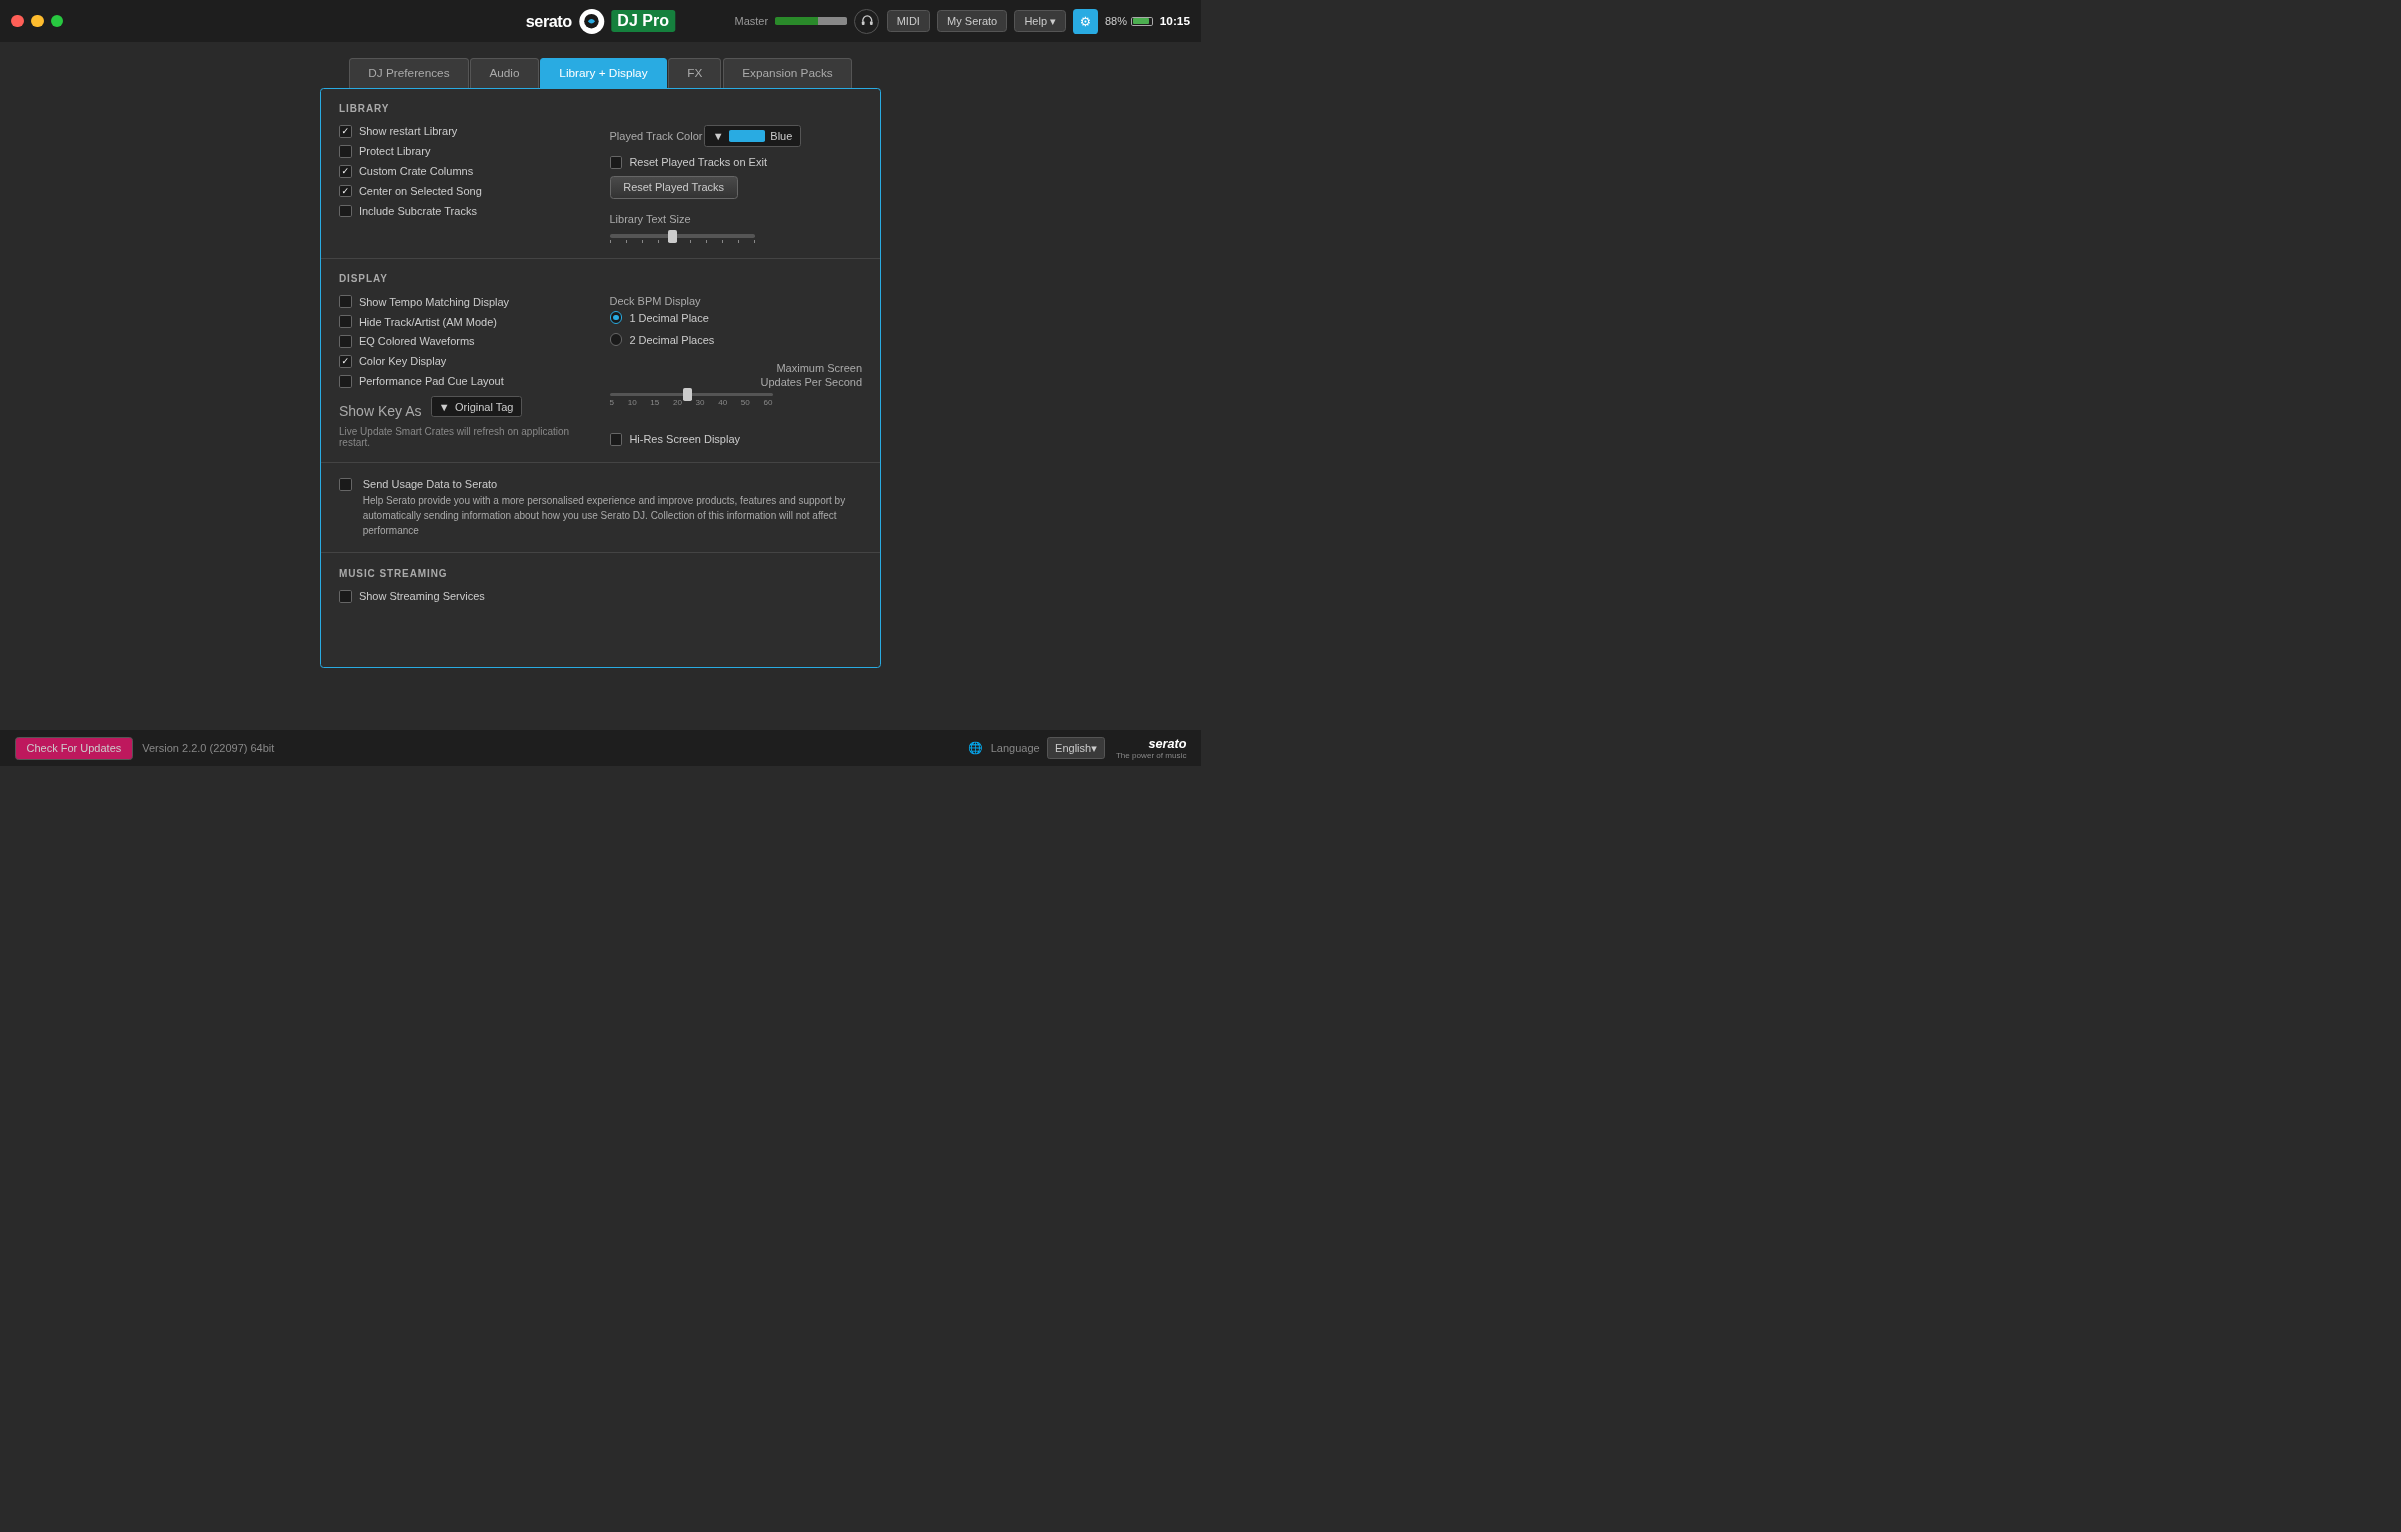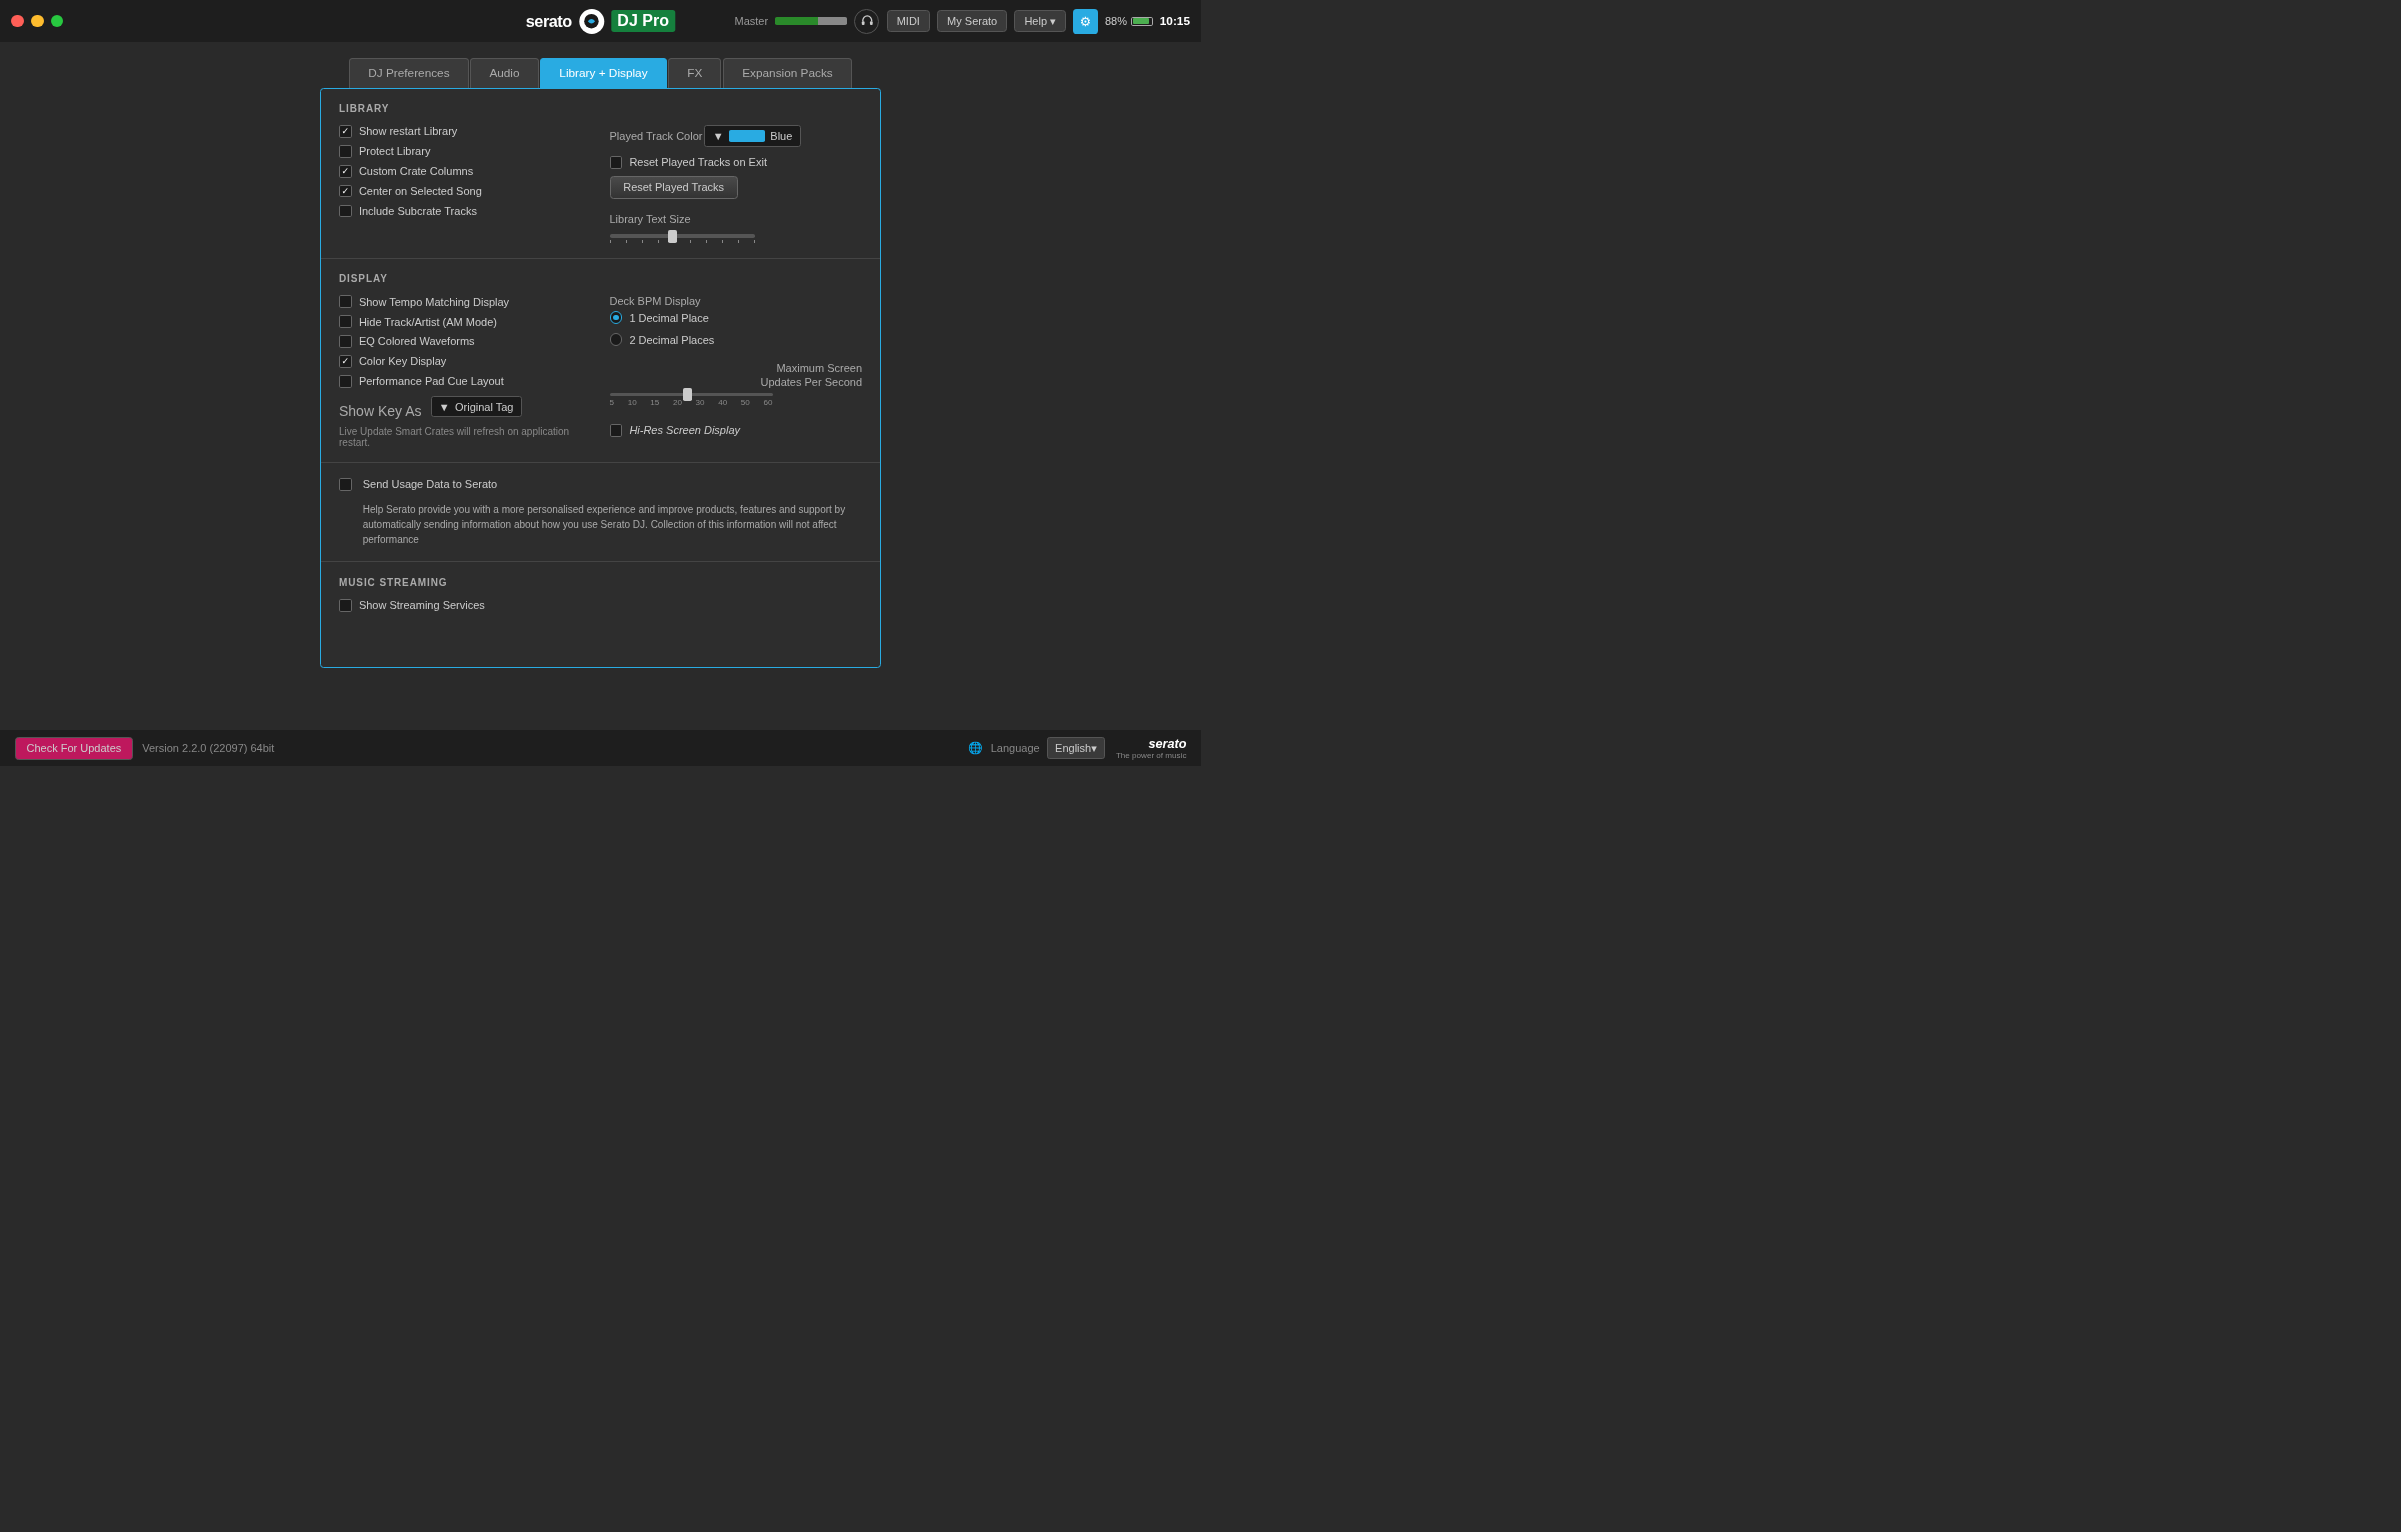--- a/index.html
+++ b/index.html
@@ -696,31 +696,31 @@
               <span>10</span>
               <span>15</span>
               <span>20</span>
               <span>30</span>
               <span>40</span>
               <span>50</span>
               <span>60</span>
             </div>
           </div>
 
-          <div class="hires-row" style="margin-top:17px;font-style:italic;">
+          <div class="hires-row" style="margin-top:26px;">
             <div class="checkbox-input"></div>
             <span class="checkbox-label">Hi-Res Screen Display</span>
           </div>
         </div>
       </div>
     </div>
 
     <div class="usage-section">
       <div class="checkbox-input"></div>
-      <div style="display:flex; flex-direction:column; gap:12px; flex:1;">
+      <div style="display:flex; flex-direction:column; gap:3px; flex:1;">
         <span style="color:#ccc; font-size:11px;">Send Usage Data to Serato</span>
         <span class="usage-text">Help Serato provide you with a more personalised experience and improve products, features and support by automatically sending information about how you use Serato DJ. Collection of this information will not affect performance</span>
       </div>
     </div>
 
     <div class="streaming-section">
       <div class="section-title">MUSIC STREAMING</div>
       <div class="checkbox-row">
         <div class="checkbox-input"></div>
         <span class="checkbox-label">Show Streaming Services</span>

